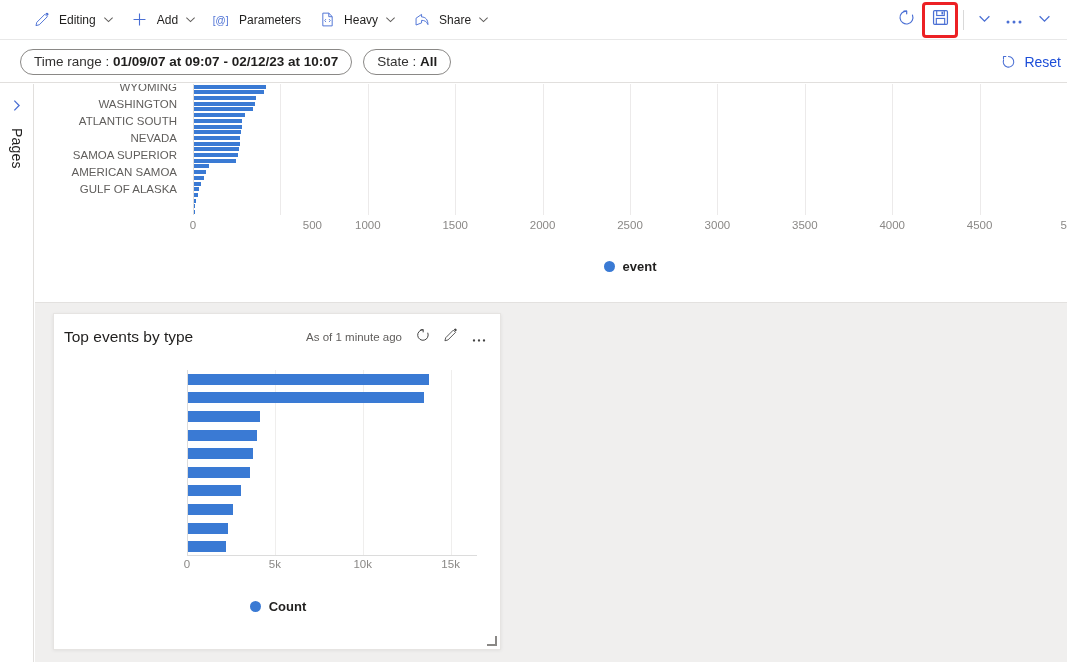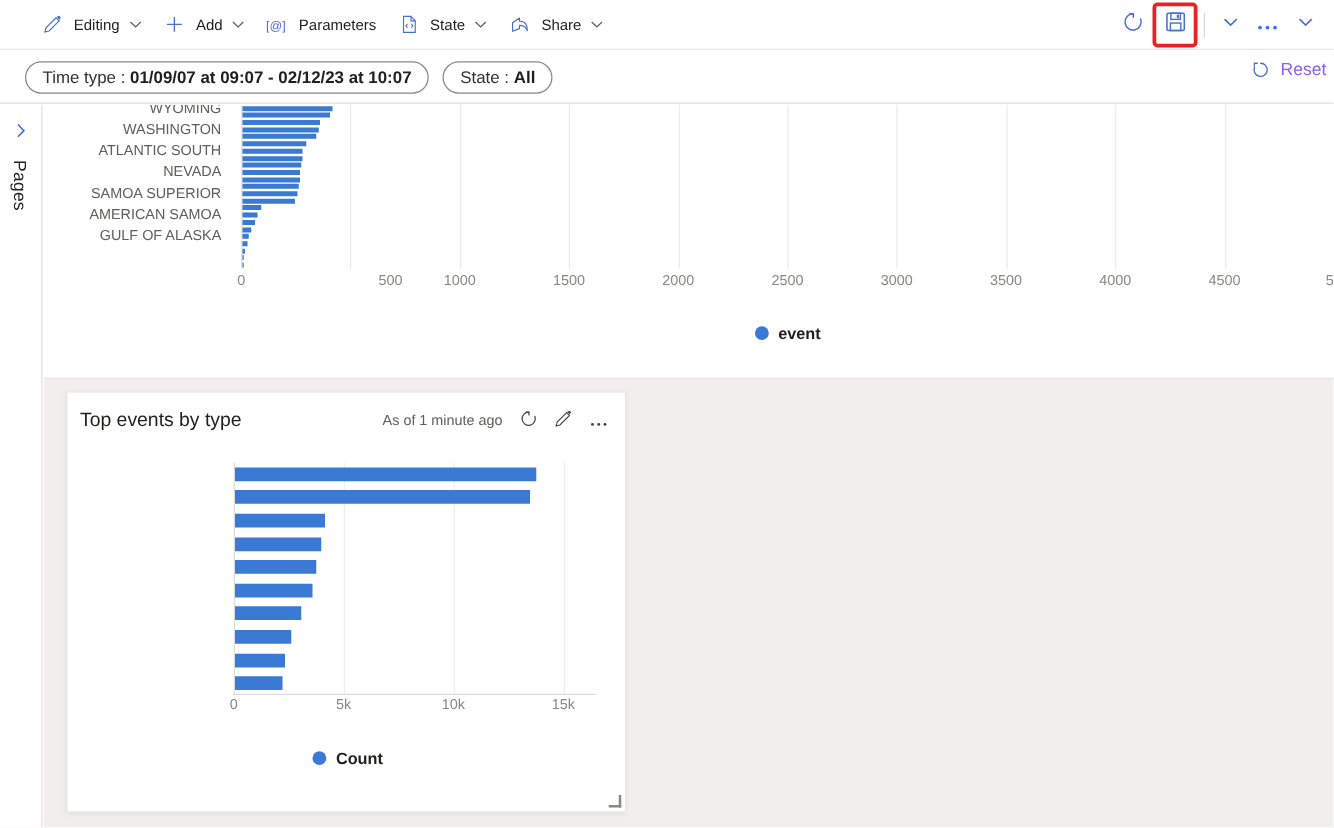--- a/index.html
+++ b/index.html
@@ -61,22 +61,22 @@
     display: inline-flex; align-items: center;
     height: 26px; padding: 0 13px;
     border: 1px solid #8a8886; border-radius: 13px;
     font-size: 13.5px; color: #323130; cursor: pointer;
     background: #fff; white-space: nowrap;
   }
   .pill b { font-weight: bold; color: #201f1e; }
   .filter-left { display: flex; align-items: center; gap: 11px; padding-left: 20px; }
   .filter-right { margin-left: auto; display: flex; align-items: center; padding-right: 0px; }
   .reset-btn {
-    display: flex; gap: 7px;
-    font-size: 14px; color: #8b5cf6; cursor: pointer;
+    display: flex; align-items: center; gap: 7px;
+    font-size: 14px; color: #1d4ed8; cursor: pointer;
     height: 30px; padding: 0 6px; white-space: nowrap;
     overflow: hidden;
   }
   .reset-ico { color: #4a6fd4; display: inline-flex; }
 
   
   .pages-rail {
     position: absolute; left: 0; top: 84px;
     width: 34px; height: 578px;
     background: #ffffff;
@@ -249,21 +249,21 @@
       </div>
 
       <div class="tb-item">
         <span class="tb-ico">
           <svg width="17" height="17" viewBox="0 0 20 20" fill="none">
               <path d="M4.5 2.5h7l4 4v11h-11v-15z" stroke="#4a6fd4" stroke-width="1.1"></path>
               <path d="M11.5 2.5v4.2h4" stroke="#4a6fd4" stroke-width="1.1"></path>
               <path d="M8.2 9.5 6.7 11.2l1.5 1.8M11.8 9.5l1.5 1.7-1.5 1.8" stroke="#4a6fd4" stroke-width="1"></path>
             </svg>
         </span>
-        <span class="tb-lbl">State</span>
+        <span class="tb-lbl">Heavy</span>
         <span class="tb-chev">
           <svg width="11" height="11" viewBox="0 0 12 12">
               <path d="M1.5 4 6 8.2 10.5 4" stroke="#605e5c" stroke-width="1.1" fill="none"></path>
             </svg>
         </span>
       </div>
 
       <div class="tb-item">
         <span class="tb-ico">
           <svg width="18" height="17" viewBox="0 0 20 20" fill="none">
@@ -321,21 +321,21 @@
               <path d="M1.5 4 6 8.4 10.5 4" stroke="#4a6fd4" stroke-width="1.2" fill="none"></path>
             </svg>
         </span>
       </div>
     </div>
   </div>
 
   <div class="filterbar">
     <div class="filter-left">
       <div class="pill">
-        <span>Time type :</span>
+        <span>Time range :</span>
         <b>&nbsp;<span>01/09/07 at 09:07 - 02/12/23 at 10:07</span></b>
       </div>
       <div class="pill">
         <span>State :</span>
         <b>&nbsp;<span>All</span></b>
       </div>
     </div>
     <div class="filter-right">
       <div class="reset-btn">
         <span class="reset-ico">

